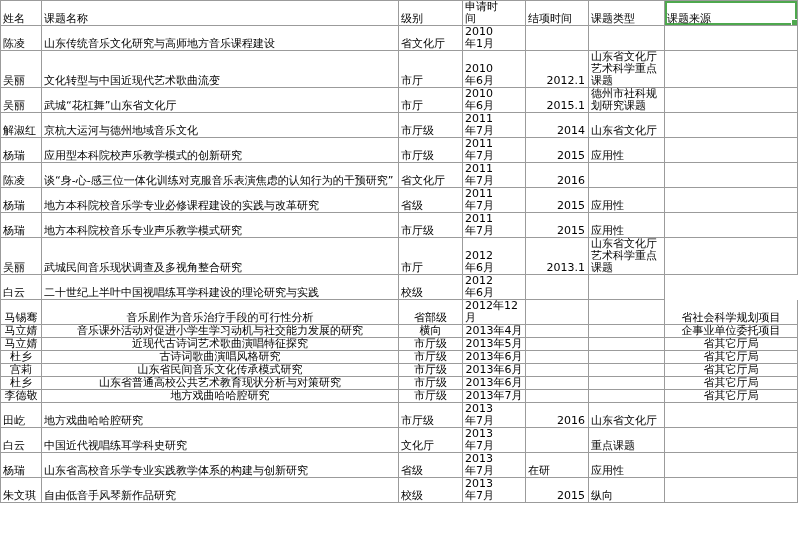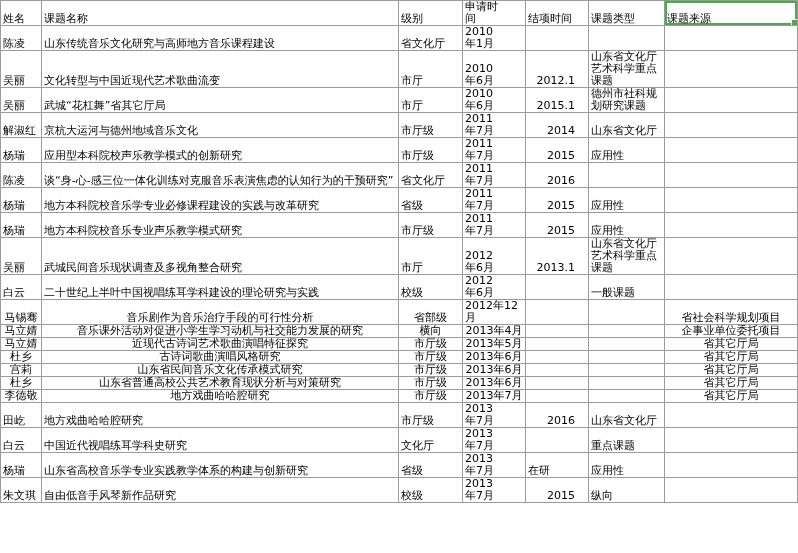--- a/index.html
+++ b/index.html
@@ -33,21 +33,21 @@
     display:flex;
     align-items:flex-end;
     overflow:hidden;
     position:relative;
   }
   .header .cell{min-height:15px;}
   .c-title{white-space:nowrap;}
   .c-type{white-space:normal;word-break:break-all;}
   
   .row:not(.bold) .c-apply{justify-content:flex-end;padding-right:22px;}
-  .row:not(.bold) .c-finish.num{justify-content:flex-end;padding-right:13px;}
+  .row:not(.bold) .c-finish.num{justify-content:flex-end;padding-right:3px;}
   
   .row.bold .cell{font-weight:normal;justify-content:center;text-align:left;}
   
   .cell.selected{
     box-shadow:inset 0 0 0 2px var(--sel);
     z-index:2;
     text-align:right;
   }
   .cell.selected .fill-handle{
     position:absolute;
@@ -87,21 +87,21 @@
         <div class="cell c-name">吴丽</div>
         <div class="cell c-title">文化转型与中国近现代艺术歌曲流变</div>
         <div class="cell c-level">市厅</div>
         <div class="cell c-apply num">2010年6月</div>
         <div class="cell c-finish num">2012.1</div>
         <div class="cell c-type">山东省文化厅艺术科学重点课题</div>
         <div class="cell c-source"></div>
       </div>
       <div class="row">
         <div class="cell c-name">吴丽</div>
-        <div class="cell c-title">武城“花杠舞”省其它厅局</div>
+        <div class="cell c-title">武城“花杠舞”山东省文化厅</div>
         <div class="cell c-level">市厅</div>
         <div class="cell c-apply num">2010年6月</div>
         <div class="cell c-finish num">2015.1</div>
         <div class="cell c-type">德州市社科规划研究课题</div>
         <div class="cell c-source"></div>
       </div>
       <div class="row">
         <div class="cell c-name">解淑红</div>
         <div class="cell c-title">京杭大运河与德州地域音乐文化</div>
         <div class="cell c-level">市厅级</div>
@@ -154,21 +154,20 @@
         <div class="cell c-finish num">2013.1</div>
         <div class="cell c-type">山东省文化厅艺术科学重点课题</div>
         <div class="cell c-source"></div>
       </div>
       <div class="row">
         <div class="cell c-name">白云</div>
         <div class="cell c-title">二十世纪上半叶中国视唱练耳学科建设的理论研究与实践</div>
         <div class="cell c-level">校级</div>
         <div class="cell c-apply num">2012年6月</div>
         <div class="cell c-finish"></div>
-        <div class="cell c-type">一般课题</div>
         <div class="cell c-source"></div>
       </div>
       <div class="row bold">
         <div class="cell c-name">马锡骞</div>
         <div class="cell c-title">音乐剧作为音乐治疗手段的可行性分析</div>
         <div class="cell c-level">省部级</div>
         <div class="cell c-apply num">2012年12月</div>
         <div class="cell c-finish"></div>
         <div class="cell c-type"></div>
         <div class="cell c-source">省社会科学规划项目</div>

